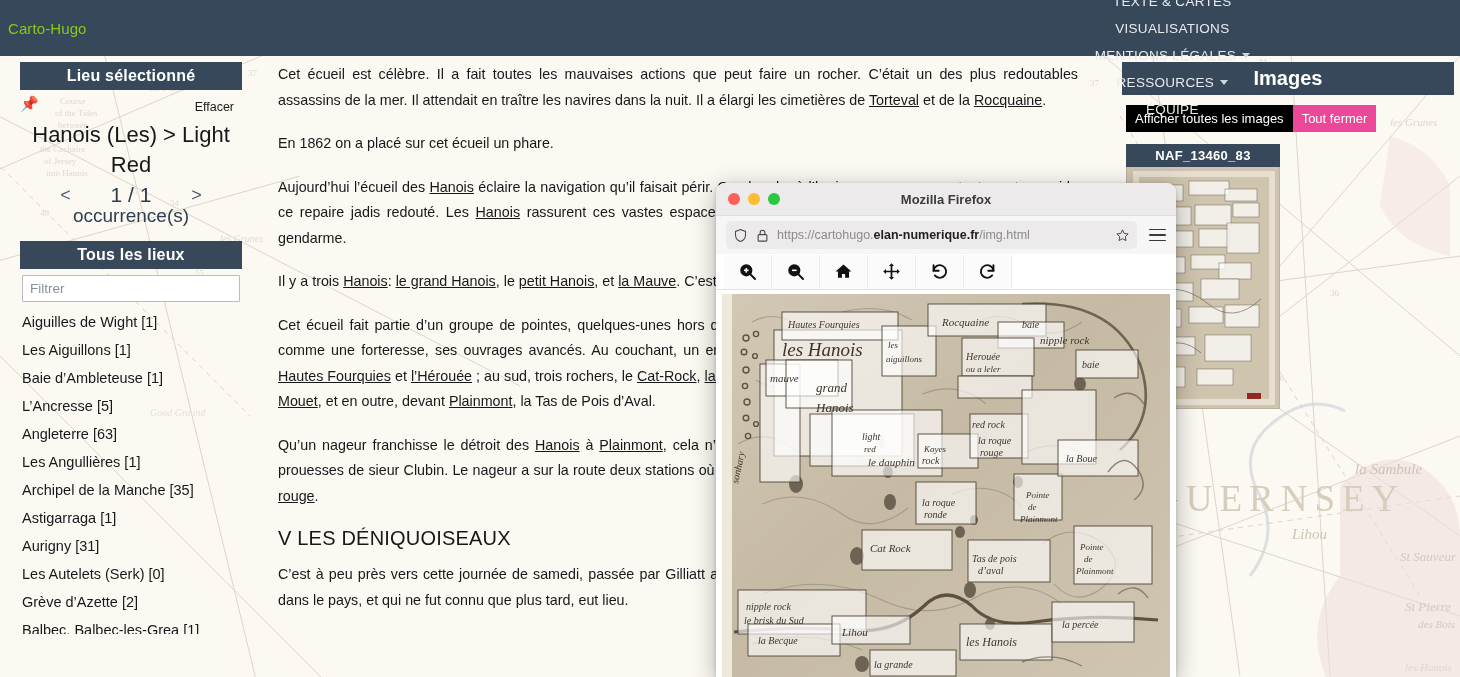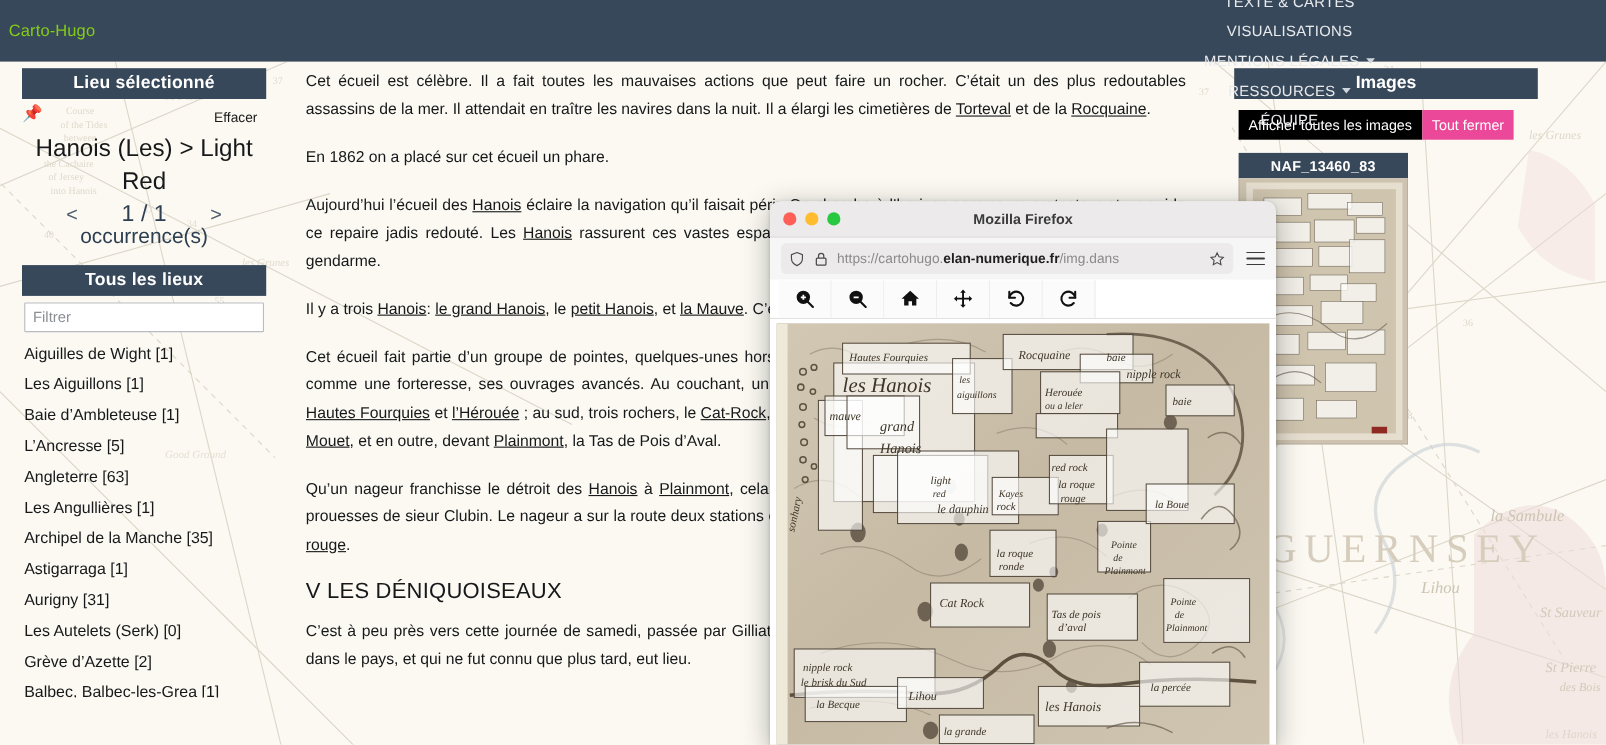--- a/index.html
+++ b/index.html
@@ -196,25 +196,25 @@
   
   .right-col {
     position: absolute;
     top: 62px; left: 1120px;
     width: 340px; height: 615px;
     z-index: 20;
   }
   .img-header {
     background: #37485a;
     color: #ffffff;
-    font-size: 16px;
+    font-size: 20px;
     font-weight: bold;
     text-align: center;
     padding: 5px 4px;
-    width: 276px;
+    width: 332px;
     margin-left: 2px;
   }
   .img-btnbar {
     display: flex;
     margin-top: 10px;
     margin-left: 6px;
     width: 282px;
   }
   .img-btn {
     background: #000000;
@@ -247,21 +247,21 @@
     background: #cfc6b4;
     border: 1px solid #b9b0a0;
     border-top: none;
     overflow: hidden;
     position: relative;
   }
 
   
   .ff-window {
     position: absolute;
-    top: 183px; left: 700px;
+    top: 183px; left: 716px;
     width: 460px; height: 494px;
     background: #f2f1ef;
     border-radius: 9px 9px 0 0;
     box-shadow: 0 6px 26px rgba(0,0,0,0.30), 0 1px 4px rgba(0,0,0,0.18);
     overflow: hidden;
     z-index: 60;
   }
   .ff-titlebar {
     height: 33px;
     background: #eceaea;
@@ -555,21 +555,21 @@
 
   <div class="ff-navbar">
     <div class="urlbar">
       <svg class="icon-sm" viewBox="0 0 24 24" fill="none" stroke="#4a4a4a" stroke-width="1.7">
         <path d="M12 2.5 L20 5.5 V11 c0 5.2 -3.4 8.9 -8 10.5 C7.4 19.9 4 16.2 4 11 V5.5 Z"></path>
       </svg>
       <svg class="icon-sm" viewBox="0 0 24 24" fill="none" stroke="#4a4a4a" stroke-width="1.8">
         <rect x="5" y="10.5" width="14" height="10.5" rx="1.6"></rect>
         <path d="M8.2 10.5 V7.4 a3.8 3.8 0 0 1 7.6 0 V10.5"></path>
       </svg>
-      <div class="url-text"><span>https://cartohugo.</span><b>elan-numerique.fr</b><span>/img.dans</span></div>
+      <div class="url-text"><span>https://cartohugo.</span><b>elan-numerique.fr</b><span>/img.html</span></div>
       <svg class="icon-sm" viewBox="0 0 24 24" fill="none" stroke="#4a4a4a" stroke-width="1.6">
         <path d="M12 3 l2.7 5.7 6.3 .8 -4.6 4.4 1.2 6.2 -5.6 -3 -5.6 3 1.2 -6.2 -4.6 -4.4 6.3 -.8 Z"></path>
       </svg>
     </div>
     <div class="hamburger">
       <span></span>
         <span></span>
         <span></span>
     </div>
   </div>

